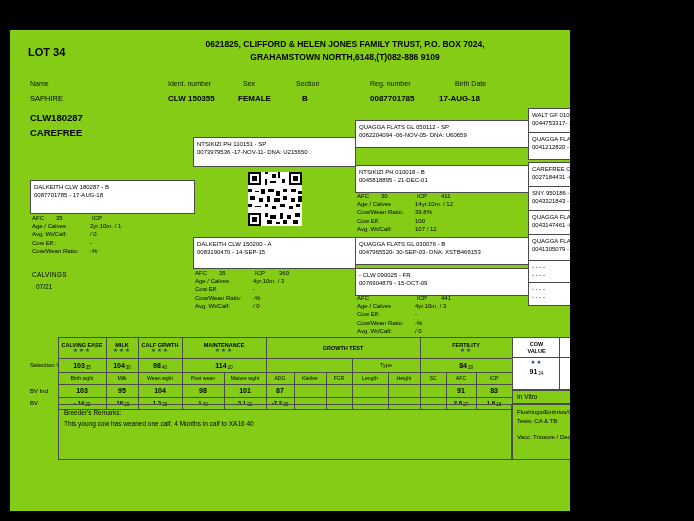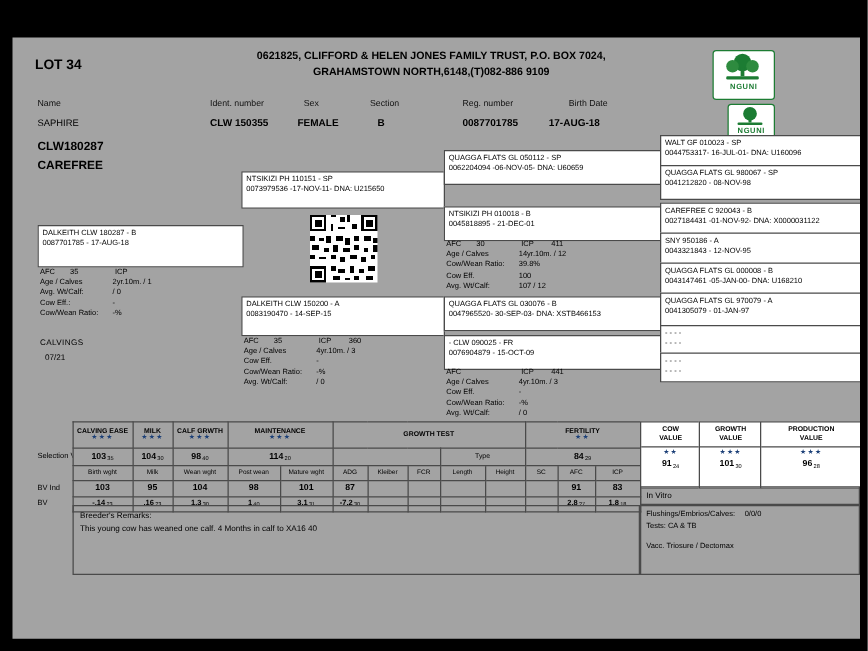--- a/index.html
+++ b/index.html
@@ -1,17 +1,17 @@
 <!DOCTYPE html>
 <html><head>
 <meta charset="utf-8">
 <style>
   html,body{margin:0;padding:0;}
   body{width:694px;height:521px;background:#000;position:relative;font-family:"Liberation Sans",sans-serif;-webkit-font-smoothing:antialiased;}
-  .page{position:absolute;left:10px;top:30px;width:678px;height:481px;background:#a3a3a3;color:#000;overflow:hidden;}
+  .page{position:absolute;left:10px;top:30px;width:560px;height:481px;background:#84cc16;color:#000;overflow:hidden;}
   .abs{position:absolute;}
   .lot{left:18px;top:16px;font-size:11px;font-weight:bold;}
   .owner{left:120px;top:8px;width:430px;text-align:center;font-size:8.5px;font-weight:bold;line-height:13px;}
   
   .logo{border:1px solid #1c7c33;border-radius:3px;text-align:center;background:#fff;}
   .logo1{left:560px;top:10px;width:48px;height:38px;}
   .logo2{left:572px;top:53px;width:36px;height:30px;}
   .logo .lg-name{color:#1c7c33;font-weight:bold;font-size:6px;letter-spacing:.5px;}
   
   .idl{top:50px;font-size:7px;color:#111;}

